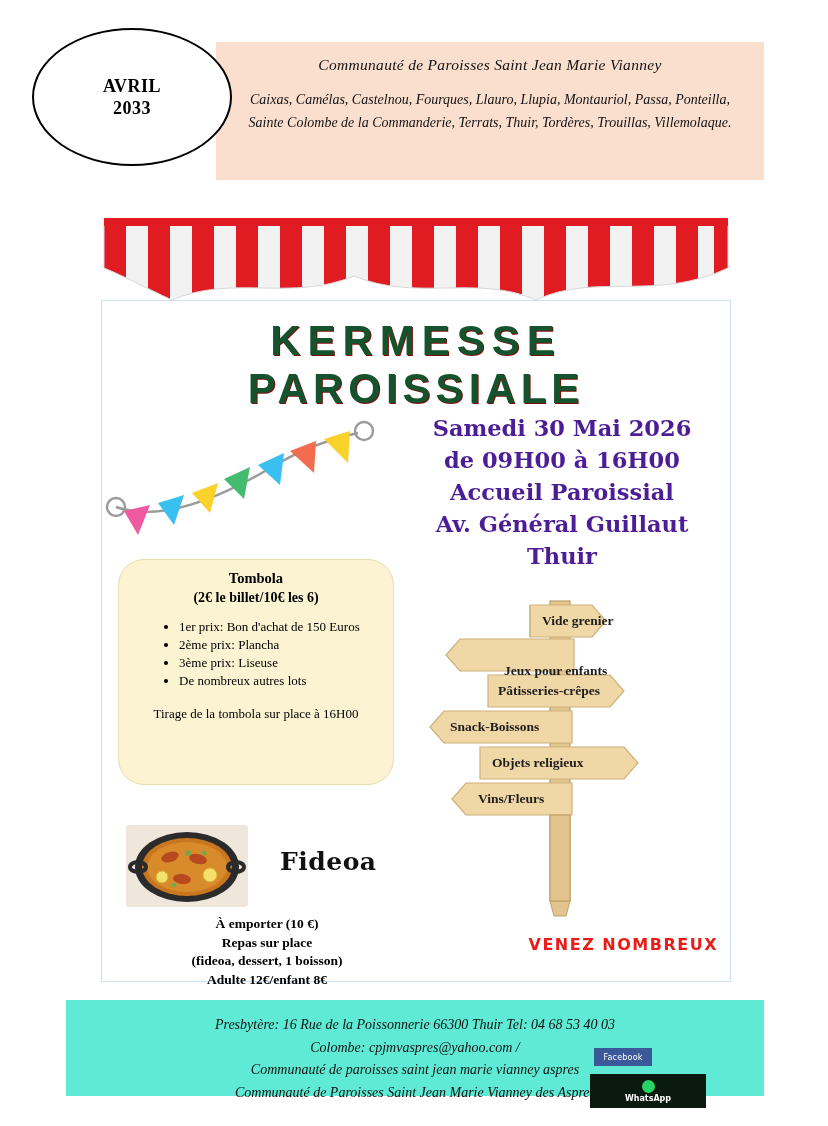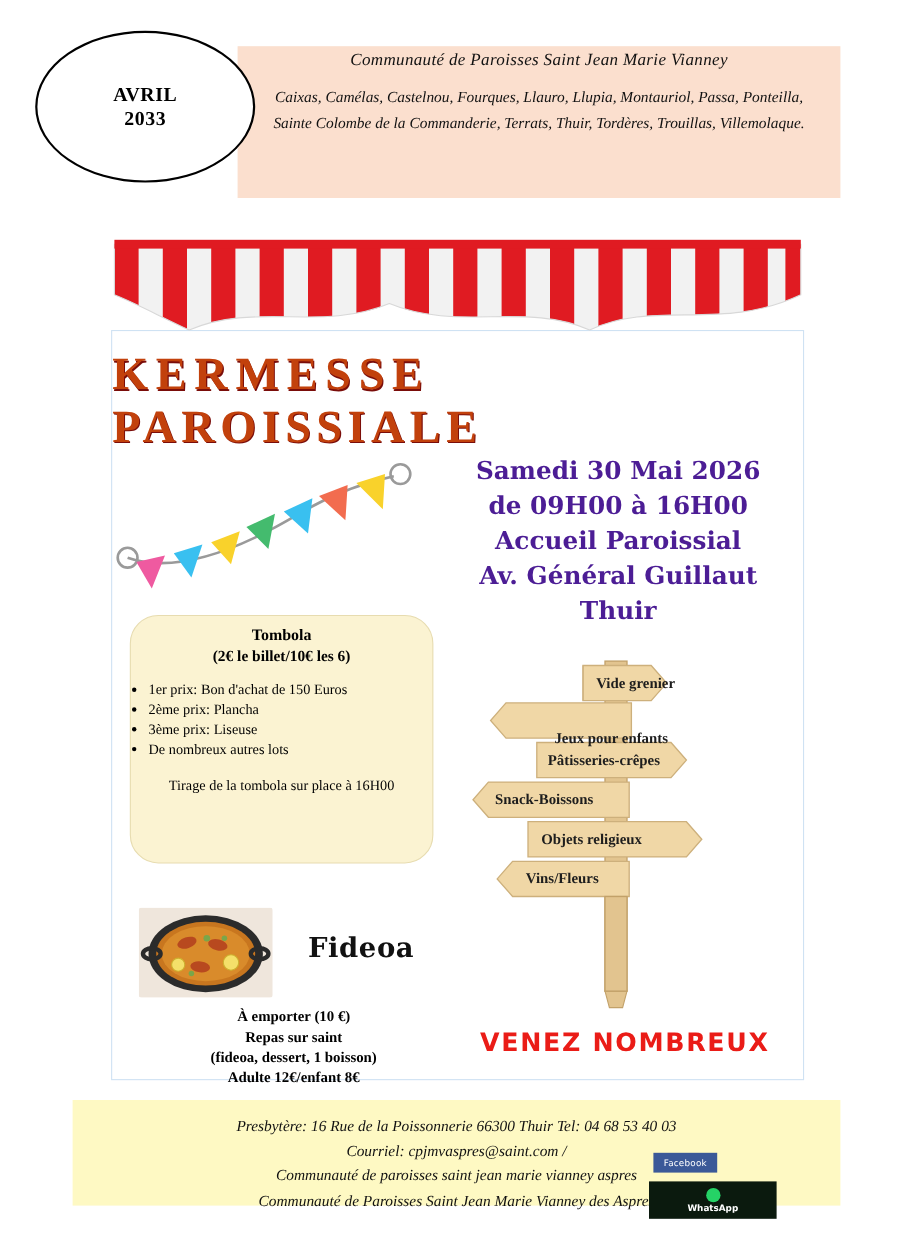--- a/index.html
+++ b/index.html
@@ -23,21 +23,21 @@
     width: 548px;
     height: 138px;
     background: #fbdfce;
   }
   .header-title {
     text-align: center;
     font-family: "Liberation Serif", serif;
     font-style: italic;
     font-size: 15.5px;
     color: #111;
-    padding-top: 4px;
+    padding-top: 14px;
     letter-spacing: 0.3px;
   }
   .header-villages {
     text-align: center;
     font-family: "Liberation Serif", serif;
     font-style: italic;
     font-size: 14px;
     color: #111;
     line-height: 1.65;
     padding: 14px 28px 0 28px;
@@ -86,22 +86,23 @@
     width: 640px;
     height: 90px;
     z-index: 4;
   }
 
   .kermesse-title {
     position: absolute;
     left: 0;
     top: 16px;
     width: 628px;
-    color: #c2410c;
-    font-family: Liberation Serif, serif;
+    text-align: center;
+    color: #14532d;
+    font-family: Liberation Sans, sans-serif;
     font-weight: bold;
     font-size: 42px;
     letter-spacing: 7px;
     line-height: 1.15;
     text-shadow: 1px 1px 0 #7a0d0a;
   }
   .kermesse-title .l2 {
     letter-spacing: 5px;
   }
 
@@ -147,21 +148,21 @@
     line-height: 1.4;
   }
   .tombola-sub {
     text-align: center;
     font-weight: bold;
     font-size: 14px;
     line-height: 1.4;
   }
   .tombola ul {
     margin: 10px 0 0 0;
-    padding-left: 16px;
+    padding-left: 60px;
     font-size: 13px;
     line-height: 1.32;
   }
   .tombola ul li { margin-bottom: 1px; }
   .tombola-draw {
     text-align: center;
     font-size: 13px;
     line-height: 1.35;
     padding: 14px 34px 0 34px;
   }
@@ -211,36 +212,36 @@
     text-align: center;
     font-size: 13.5px;
     font-weight: bold;
     line-height: 1.38;
   }
   .venez {
     position: absolute;
     left: 316px;
     top: 634px;
     width: 300px;
-    text-align: center;
+    text-align: right;
     color: #ea1c17;
     font-family: "DejaVu Sans", sans-serif;
     font-weight: bold;
-    font-size: 23px;
+    font-size: 16px;
     letter-spacing: 1.5px;
   }
 
   
   .footer-band {
     position: absolute;
     left: 66px;
     top: 1000px;
     width: 698px;
     height: 96px;
-    background: #fef9c3;
+    background: #5eead4;
   }
   .footer-lines {
     text-align: center;
     font-family: "Liberation Serif", serif;
     font-style: italic;
     font-size: 14px;
     color: #111;
     line-height: 1.62;
     padding-top: 14px;
   }
@@ -424,32 +425,32 @@
         <circle cx="48" cy="60" r="2.5"></circle>
       </g>
       <ellipse cx="12" cy="42" rx="8" ry="5" fill="none" stroke="#2b2b2b" stroke-width="4"></ellipse>
       <ellipse cx="110" cy="42" rx="8" ry="5" fill="none" stroke="#2b2b2b" stroke-width="4"></ellipse>
     </svg>
   </div>
   <div class="fideoa-word">Fideoa</div>
 
   <div class="fideoa-details">
     <div>À emporter (10 €)</div>
-    <div>Repas sur saint</div>
+    <div>Repas sur place</div>
     <div>(fideoa, dessert, 1 boisson)</div>
     <div>Adulte 12€/enfant 8€</div>
   </div>
 
   <div class="venez">VENEZ NOMBREUX</div>
 </div>
 
 <div class="footer-band">
   <div class="footer-lines">
     <div>Presbytère: 16 Rue de la Poissonnerie 66300 Thuir  Tel: 04 68 53 40 03</div>
-    <div>Courriel: cpjmvaspres@saint.com  /</div>
+    <div>Colombe: cpjmvaspres@yahoo.com  /</div>
     <div>Communauté de paroisses saint jean marie vianney aspres</div>
     <div>Communauté de Paroisses Saint Jean Marie Vianney des Aspres</div>
   </div>
   <div class="fb-badge">Facebook</div>
   <div class="wa-badge">
     <div class="wa-circle"></div>
     <div class="wa-text">WhatsApp</div>
   </div>
 </div>
 

